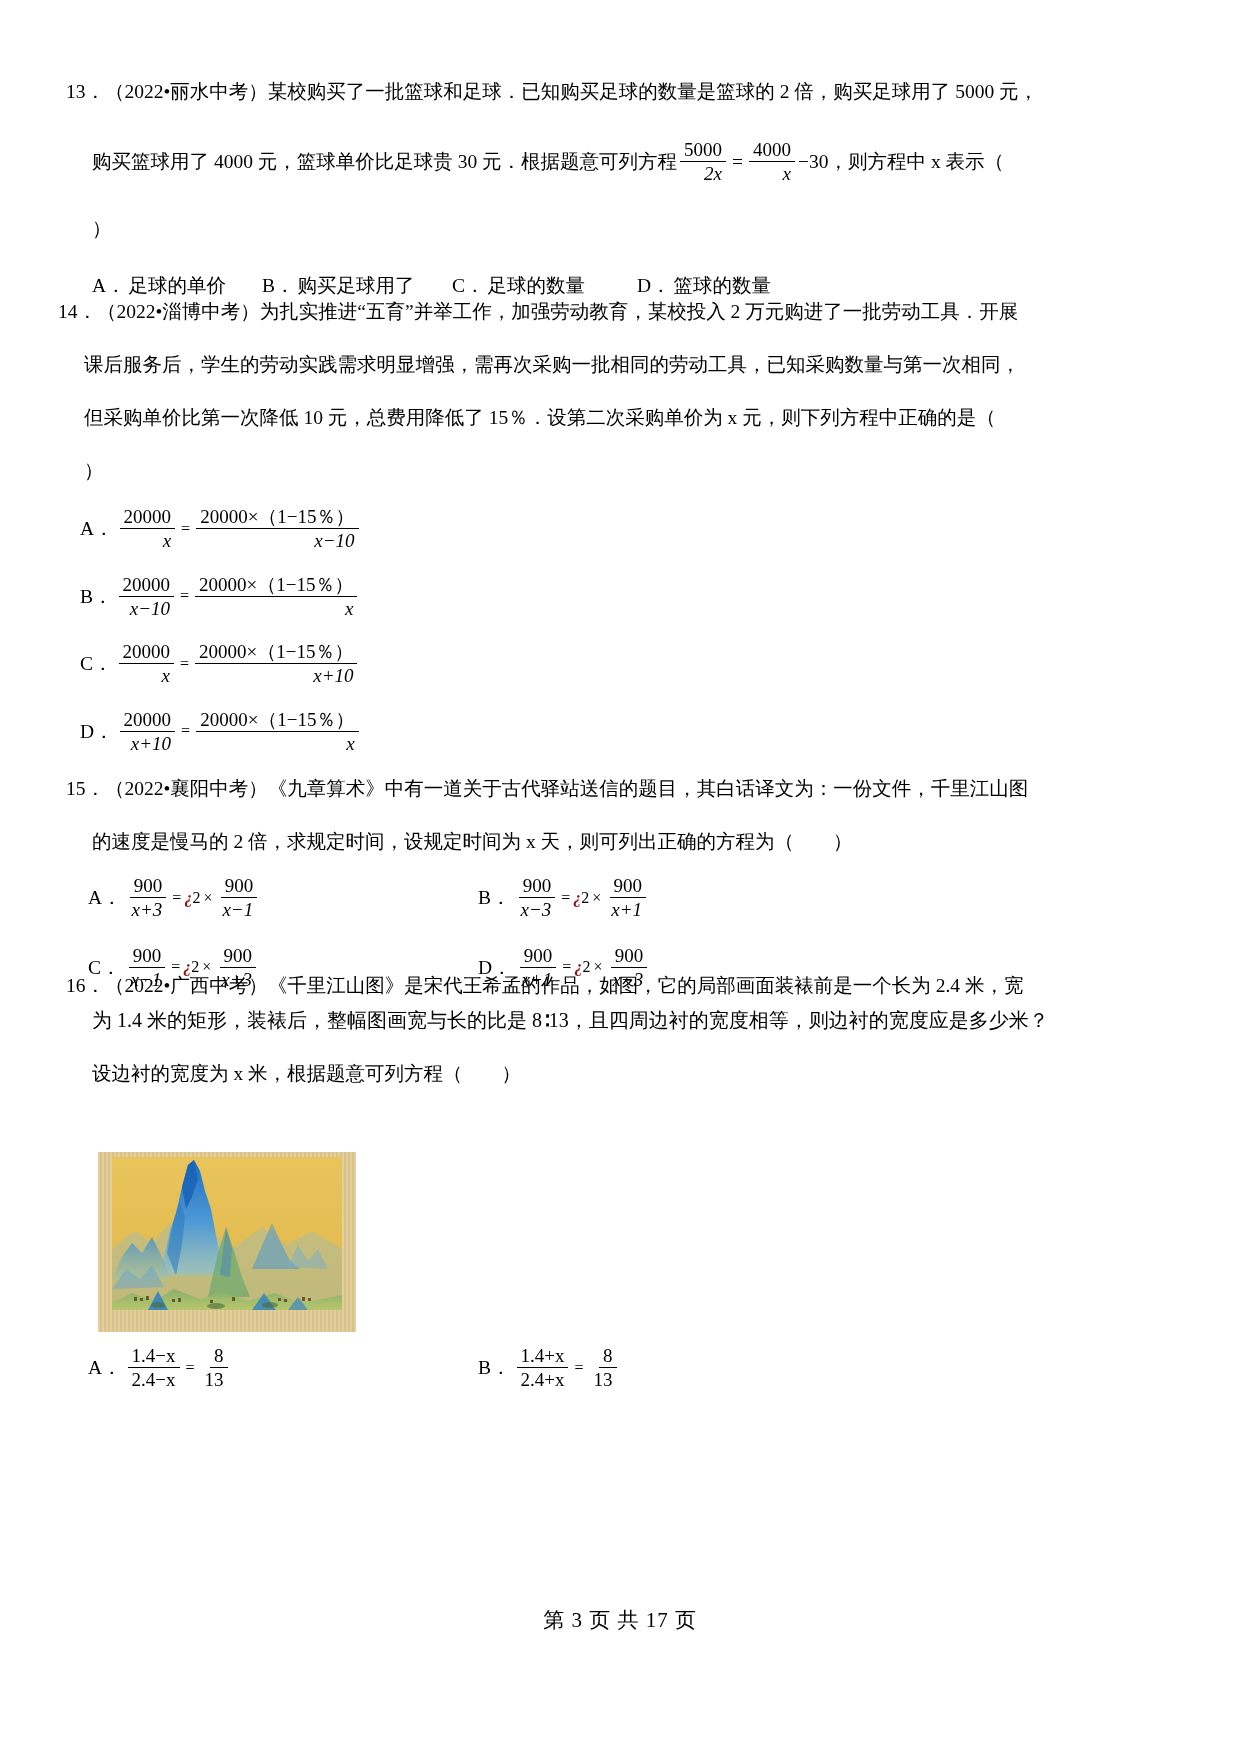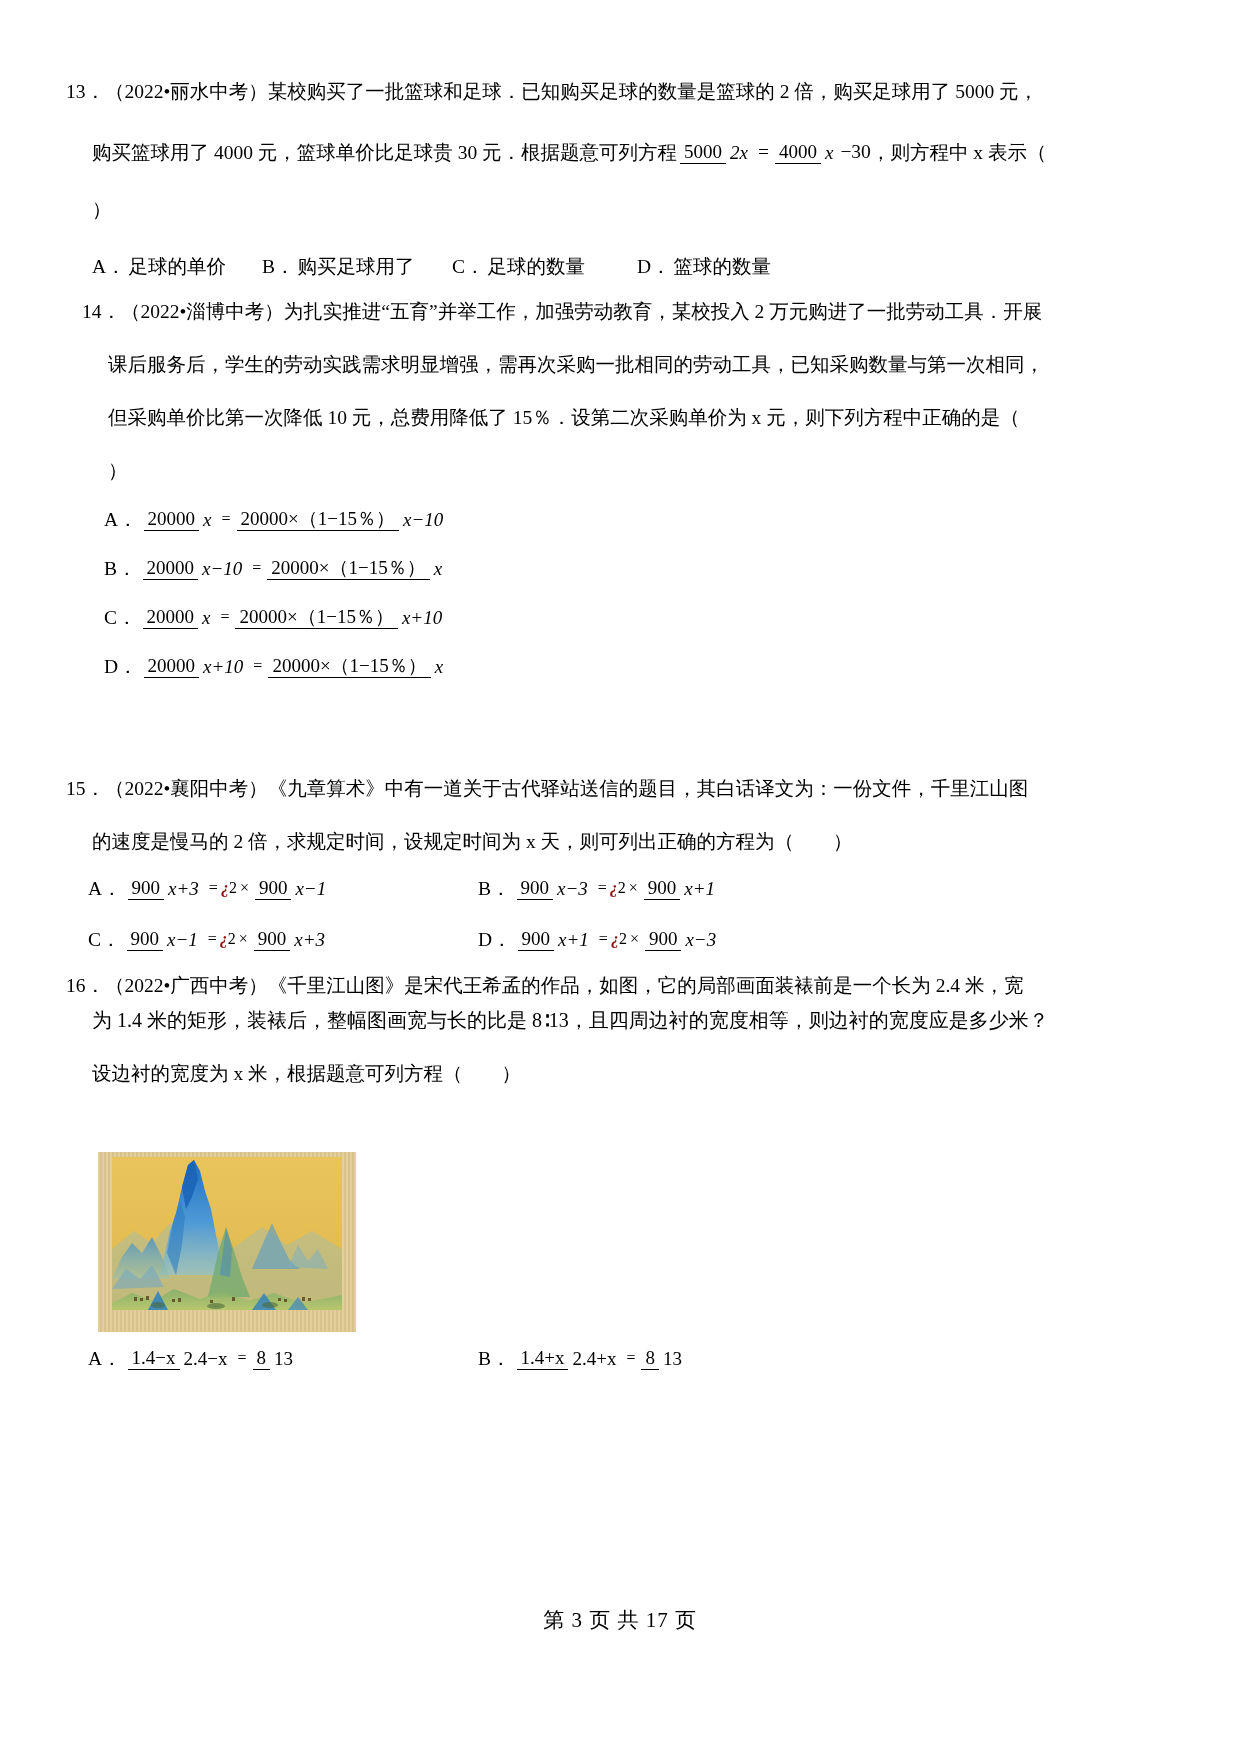--- a/index.html
+++ b/index.html
@@ -33,22 +33,22 @@
     font-size: 19.5px;
     line-height: 52px;
     text-align: justify;
     text-justify: inter-character;
   }
   .ital { font-style: italic; font-family: "Liberation Serif", serif; }
 
   
   .frac {
     display: inline-flex;
-    flex-direction: row;
-    align-items: center;
+    flex-direction: column;
+    align-items: flex-end;
     vertical-align: middle;
     margin: 0 3px;
     line-height: 1.12;
     font-size: 19px;
   }
   .frac .top {
     padding: 0 4px 1px 4px;
     border-bottom: 1.3px solid #000;
     white-space: nowrap;
   }
@@ -166,21 +166,21 @@
         <span class="opt-letter">C．</span>
         <span>足球的数量</span>
       </span>
       <span class="opt">
         <span class="opt-letter">D．</span>
         <span>篮球的数量</span>
       </span>
     </div>
   </div>
 
-  <div class="abs" style="left:82px; top:298px; width:1112px;">
+  <div class="abs" style="left:58px; top:298px; width:1112px;">
 
     <div style="display:flex; align-items:baseline; font-size:19.5px;">
       <span class="q-num">14．</span>
       <span class="q-num">（2022•淄博中考）</span>
       <span>为扎实推进“五育”并举工作，加强劳动教育，某校投入 2 万元购进了一批劳动工具．开展</span>
     </div>
 
     <div style="margin-left:26px; margin-top:26px; font-size:19.5px;">课后服务后，学生的劳动实践需求明显增强，需再次采购一批相同的劳动工具，已知采购数量与第一次相同，</div>
     <div style="margin-left:26px; margin-top:26px; font-size:19.5px;">但采购单价比第一次降低 10 元，总费用降低了 15％．设第二次采购单价为 x 元，则下列方程中正确的是（</div>
     <div style="margin-left:26px; margin-top:26px; font-size:19.5px;">）</div>

